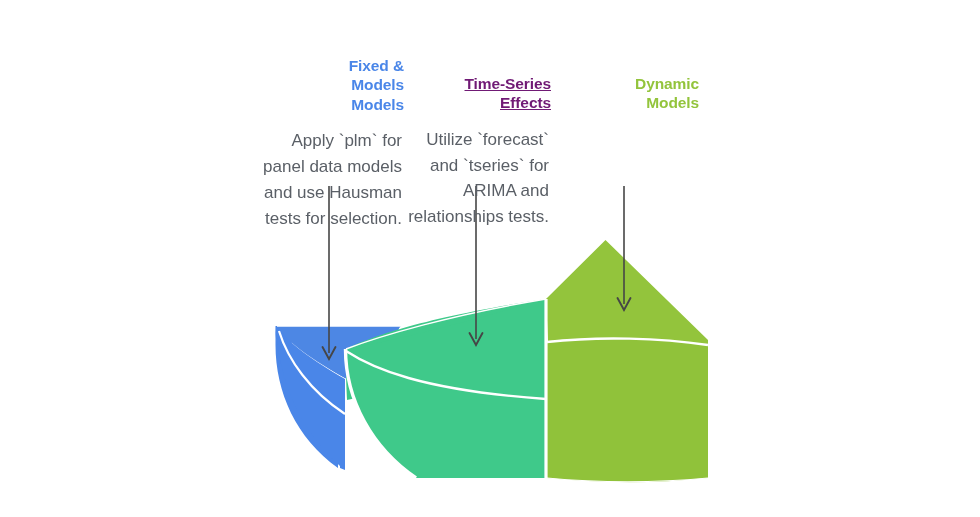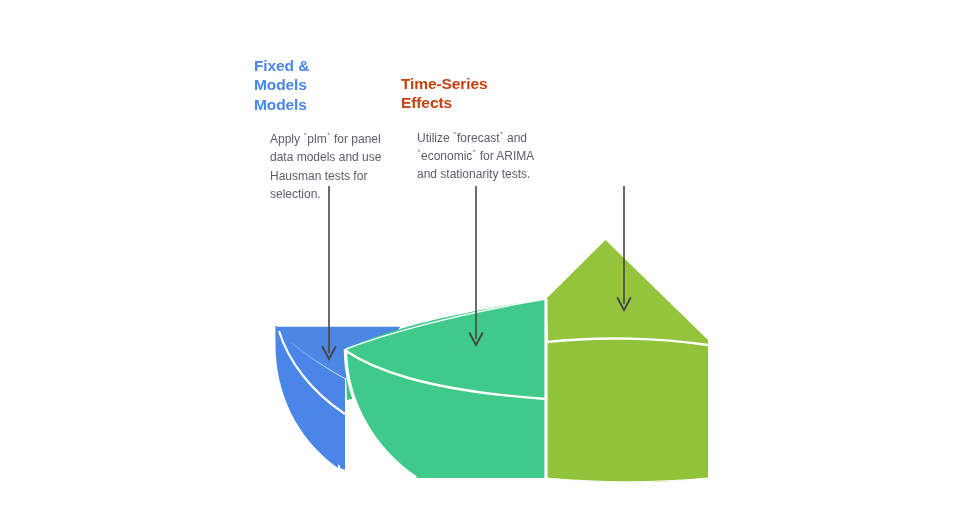--- a/index.html
+++ b/index.html
@@ -16,42 +16,42 @@
     width: 980px;
     height: 517px;
     background: #ffffff;
     overflow: hidden;
   }
 
   
   .col {
     position: absolute;
     width: 150px;
-    text-align: left;
+    text-align: right;
   }
   .col-title {
     font-size: 15.5px;
     font-weight: bold;
     line-height: 1.25;
     margin: 0 0 14px 0;
     letter-spacing: -0.1px;
   }
   .col-desc {
-    font-size: 12px;
+    font-size: 17px;
     line-height: 1.52;
     color: #5a5f66;
-    margin: 16px;
+    margin: 2px;
   }
 
   #col-0 { left: 254px; top: 56px; }
   #col-1 { left: 401px; top: 74px; }
   #col-2 { left: 549px; top: 74px; }
 
   #col-0 .col-title { color: #4a86e8; }
-  #col-1 .col-title { color: #c2410c; }
+  #col-1 .col-title { color: #701a75; text-decoration: underline; }
   #col-2 .col-title { color: #93c43c; }
 
   
   #diagram {
     position: absolute;
     left: 0;
     top: 0;
     width: 980px;
     height: 517px;
   }
@@ -188,19 +188,23 @@
       <span>Models</span>
     </h3>
     <p class="col-desc">Apply `plm` for panel data models and use Hausman tests for selection.</p>
   </div>
 
   <div class="col" id="col-1">
     <h3 class="col-title">
       <span>Time-Series</span><br>
       <span>Effects</span>
     </h3>
-    <p class="col-desc">Utilize `forecast` and `economic` for ARIMA and stationarity tests.</p>
+    <p class="col-desc">Utilize `forecast` and `tseries` for ARIMA and relationships tests.</p>
   </div>
 
   <div class="col" id="col-2">
+    <h3 class="col-title">
+      <span>Dynamic</span><br>
+      <span>Models</span>
+    </h3>
   </div>
 
 </div>
 
 </body></html>

